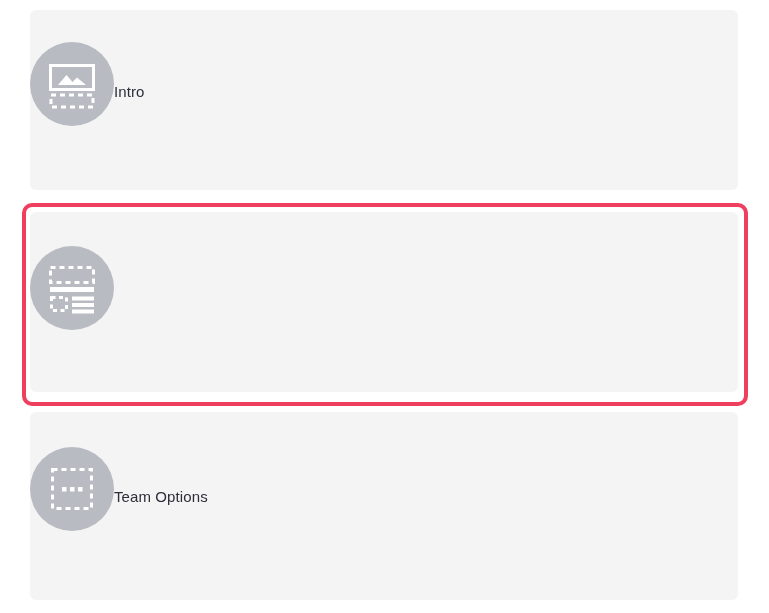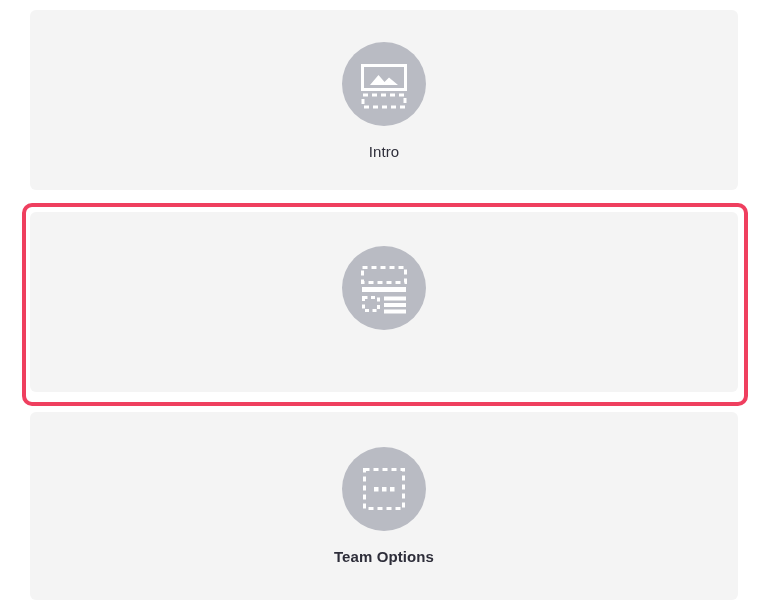--- a/index.html
+++ b/index.html
@@ -29,29 +29,29 @@
   .card {
     position: absolute;
     left: 30px;
     width: 708px;
     background: #f4f4f4;
     border-radius: 6px;
     box-sizing: border-box;
   }
   .card-intro    { top: 10px;  height: 180px; }
   .card-flexible { top: 212px; height: 180px; }
-  .card-team     { top: 412px; height: 188px; font-weight: bold; }
+  .card-team     { top: 412px; height: 188px; }
 
   .card-inner {
     position: absolute;
     left: 0;
     right: 0;
     top: 0;
     display: flex;
-    flex-direction: column;
+    flex-direction: row;
     align-items: center;
   }
   .card-intro .card-inner    { padding-top: 32px; }
   .card-flexible .card-inner { padding-top: 34px; }
   .card-team    .card-inner  { padding-top: 35px; }
 
   
   .icon-circle {
     width: 84px;
     height: 84px;

